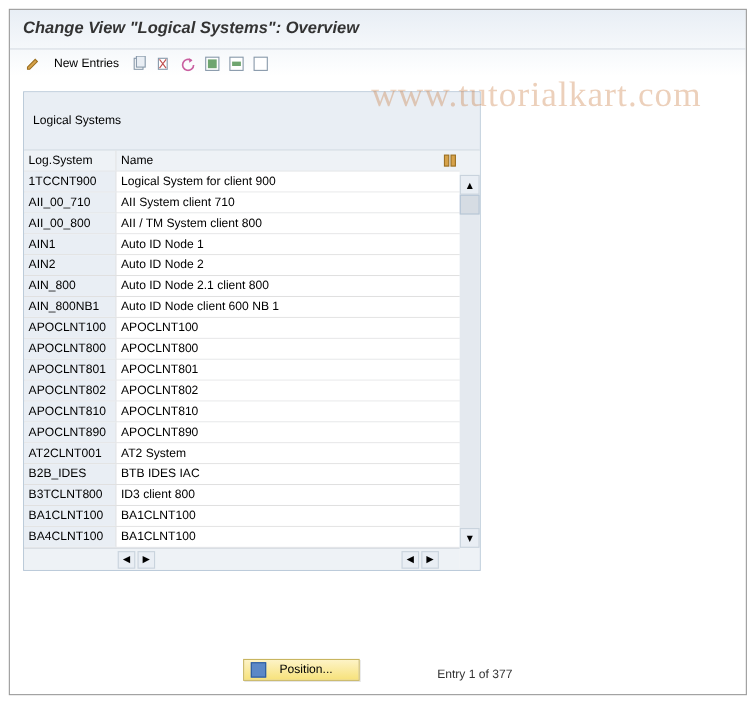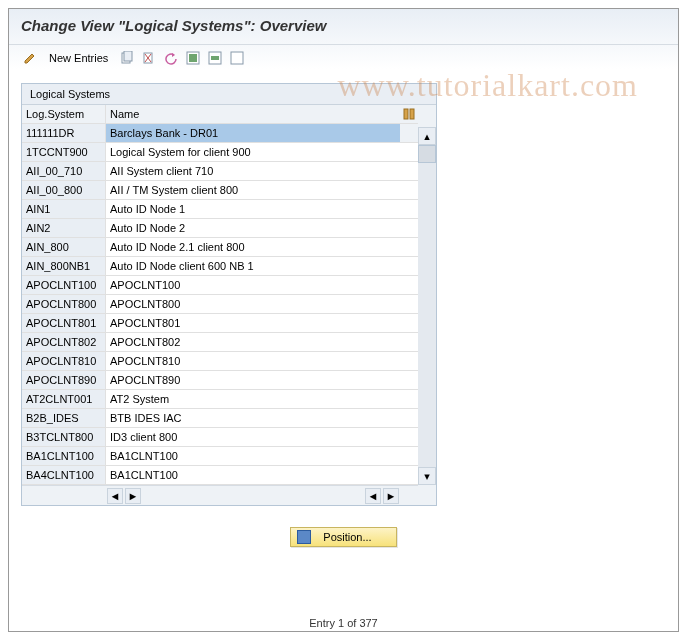--- a/index.html
+++ b/index.html
@@ -3,40 +3,40 @@
   <meta charset="utf-8">
   <style>
     * { box-sizing: border-box; font-family: Arial, sans-serif; font-size: 11px; }
     body { margin: 0; padding: 8px; background: #fff; position: relative; }
     .window { border: 1px solid #999; width: 671px; height: 624px; background: linear-gradient(#e8eef5, #fff 60px); position: relative; }
     .titlebar { padding: 8px 12px 10px; font-style: italic; font-weight: bold; font-size: 15px; color: #333; border-bottom: 1px solid #d6dce3; }
     .toolbar { padding: 4px 12px 10px; display: flex; align-items: center; gap: 4px; }
     .toolbar .icon-btn { display: inline-flex; align-items: center; justify-content: center; width: 18px; height: 18px; cursor: pointer; }
     .toolbar .text-btn { padding: 2px 6px; cursor: pointer; }
     .panel { margin: 6px 12px 0 12px; border: 1px solid #b6c6d6; background: #f6f8fb; padding: 0; width: 416px; }
-    .panel-title { padding: 4px 8px; background: #e9eef4; border-bottom: 1px solid #c9d3dd; }
+    .panel-title { padding: 20px 8px; background: #e9eef4; border-bottom: 1px solid #c9d3dd; }
     .grid-row, .grid-header { display: flex; border-bottom: 1px solid #e0e0e0; }
     .grid-header { background: #eef2f6; font-weight: normal; }
     .col-sys { width: 84px; padding: 3px 4px; border-right: 1px solid #e0e0e0; background: #e9eef4; white-space: nowrap; overflow: hidden; }
     .grid-header .col-sys { background: #eef2f6; }
     .col-name { flex: 1; padding: 3px 4px; background: #fff; }
     .col-name.selected { background: #a9c9e8; }
     .grid-header .col-name { background: #eef2f6; }
     .config-col { width: 18px; background: #eef2f6; display:flex; align-items:center; justify-content:center; }
     .scroll-col { width: 18px; background: #eef2f6; display: flex; flex-direction: column; }
     .scroll-up, .scroll-down { width: 18px; height: 18px; background: #e9eef4; border:1px solid #c9d3dd; display:flex; align-items:center; justify-content:center; cursor:pointer; }
     .scroll-track { flex:1; background: #e4e9ef; position: relative; }
     .scroll-thumb { position:absolute; top:0; left:0; right:0; height:18px; background:#d6dce3; border:1px solid #b6c6d6; }
     .table-wrap { display:flex; }
     .grid-body { flex:1; }
     .hscroll { display:flex; background:#eef2f6; border-top:1px solid #d6dce3; height:20px; align-items:center; }
     .hscroll .spacer { width: 84px; }
     .hscroll .harrow { width:16px; height:16px; background:#e9eef4; border:1px solid #c9d3dd; margin:0 1px; display:flex; align-items:center; justify-content:center; cursor:pointer; }
     .hscroll .htrack { flex:1; }
-    .footer { position:absolute; bottom: 2px; left:0; right:0; display:flex; align-items:center; justify-content:center; gap: 70px; flex-direction: column; }
+    .footer { position:absolute; bottom: 12px; left:0; right:0; display:flex; align-items:flex-end; justify-content:center; gap: 70px; }
     .position-btn { display:flex; align-items:center; background: linear-gradient(#fdf3c6,#f7e27b); border:1px solid #c8b560; padding: 2px 24px 2px 6px; cursor:pointer; box-shadow: 1px 1px 0 rgba(0,0,0,0.1); }
     .position-btn .pos-icon { width:14px;height:14px; background:#5b88c7; margin-right:12px; border:1px solid #2c5b9e; }
     .entry-status { color:#333; }
     .watermark { position:absolute; top: 58px; right: 40px; font-size: 32px; color: rgba(200,120,60,0.35); font-family: "Times New Roman", serif; letter-spacing: 1px; pointer-events:none; }
     svg { display:block; }
   </style>
 </head>
 <body>
 
 <div class="window">
@@ -98,25 +98,20 @@
           <div class="config-col">
             <span>
               <svg width="12" height="12">
                   <rect x="1" y="1" width="4" height="10" fill="#d6a24a" stroke="#9a6e1f"></rect>
                   <rect x="7" y="1" width="4" height="10" fill="#d6a24a" stroke="#9a6e1f"></rect>
                 </svg>
             </span>
           </div>
         </div>
         <div id="rows-container">
-            <div class="grid-row">
-              <div class="col-sys">111111DR</div>
-              <div class="col-name selected">Barclays Bank - DR01</div>
-              <div class="config-col" style="height: auto;"></div>
-            </div>
             <div class="grid-row">
               <div class="col-sys">1TCCNT900</div>
               <div class="col-name">Logical System for client 900</div>
             </div>
             <div class="grid-row">
               <div class="col-sys">AII_00_710</div>
               <div class="col-name">AII System client 710</div>
             </div>
             <div class="grid-row">
               <div class="col-sys">AII_00_800</div>

